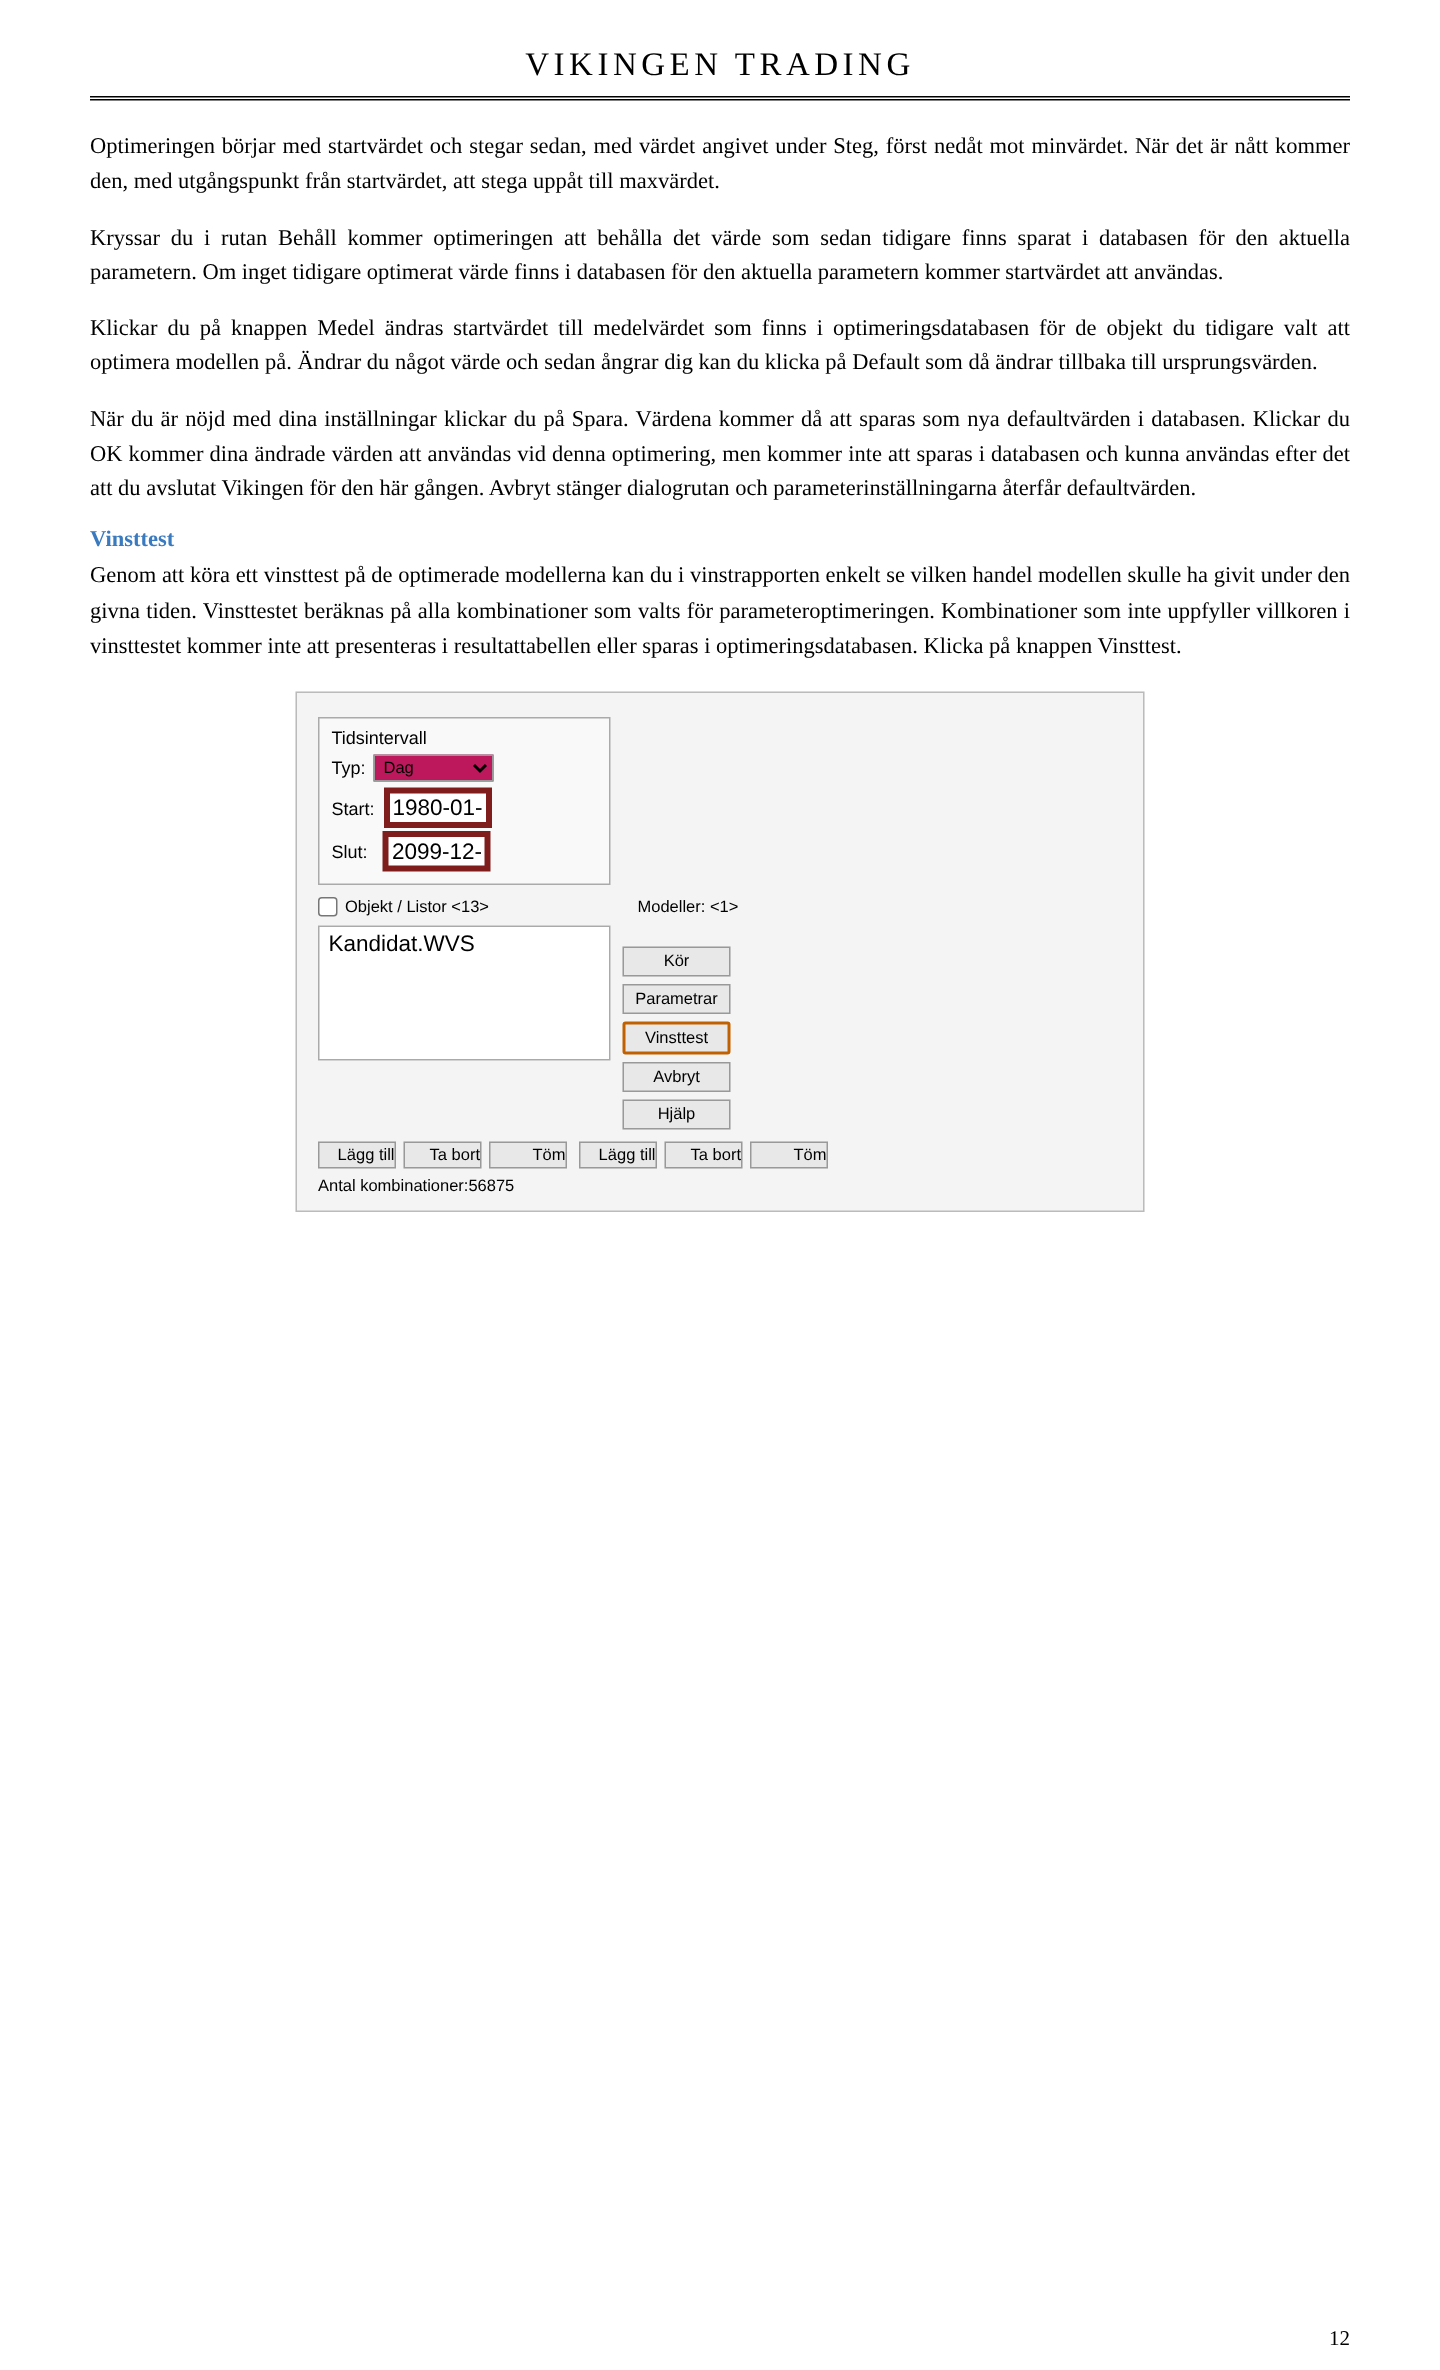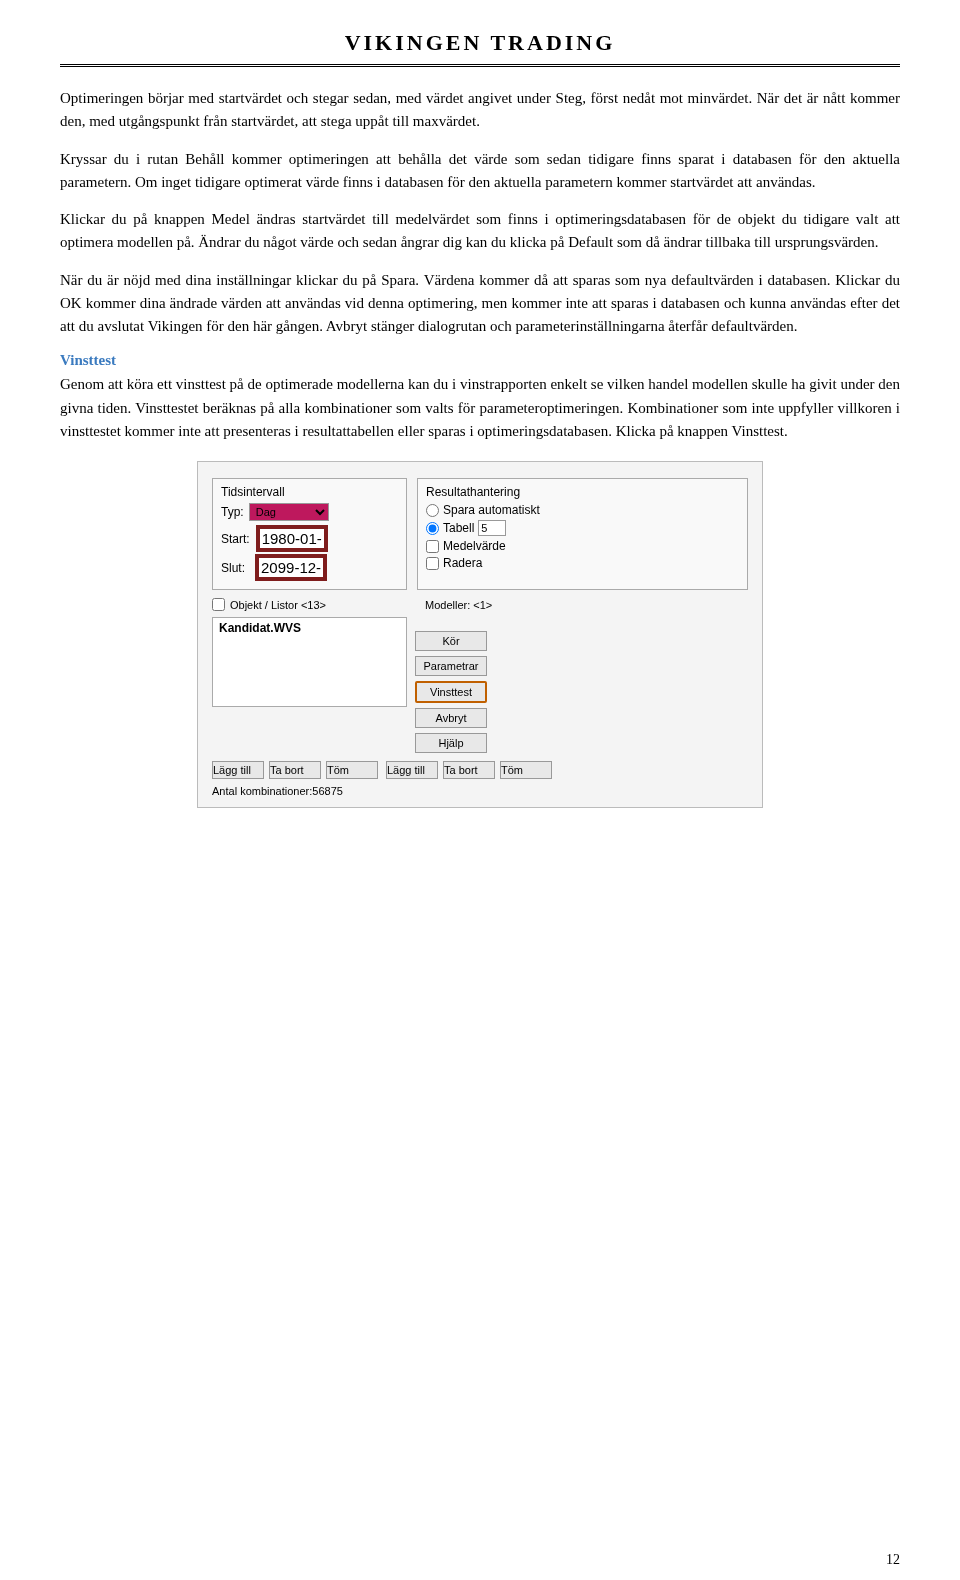--- a/index.html
+++ b/index.html
@@ -23,21 +23,21 @@
 
     .header {
       text-align: center;
       border-bottom: 3px double #000;
       padding-bottom: 8px;
       margin-bottom: 20px;
     }
 
     .header-title {
       font-size: 22px;
-      font-weight: bold;
+      font-weight: normal;
       letter-spacing: 3px;
       font-family: 'Times New Roman', Times, serif;
     }
 
     .content-text {
       line-height: 1.55;
       margin-bottom: 14px;
       text-align: justify;
     }
 
@@ -144,22 +144,21 @@
 
     .list-item-selected {
       background: #0078d4;
       color: #fff;
       padding: 1px 4px;
       font-size: 11px;
     }
 
     .list-item-normal {
       padding: 1px 4px;
-      font-size: 12px;
-      font-weight: bold;
+      font-size: 15px;
     }
 
     .side-buttons {
       display: flex;
       flex-direction: column;
       gap: 5px;
       justify-content: flex-start;
       padding-top: 14px;
     }
 
@@ -192,21 +191,21 @@
     }
 
     .bottom-bar-btn {
       padding: 2px 0;
       font-size: 11px;
       background: #e8e8e8;
       border: 1px solid #999;
       cursor: pointer;
       font-family: Arial, sans-serif;
       min-width: 52px;
-      text-align: left;
+      text-align: right;
     }
 
     .combinations-text {
       font-size: 11px;
       margin-top: 6px;
     }
 
     .page-number {
       position: absolute;
       bottom: 12px;
@@ -286,40 +285,20 @@
           <span class="dialog-label">Start:</span>
           <input class="spinner-input" type="text" value="1980-01-01" style="">
         </div>
         <div class="start-slut-row">
           <span class="dialog-label">Slut:</span>
           <input class="spinner-input" type="text" value="2099-12-31" style="margin-left: 4px;">
         </div>
       </div>
 
 
-      <div class="resultat-section">
-        <div class="dialog-section-title">Resultathantering</div>
-        <div class="radio-row">
-          <input type="radio" name="resultat" style="">
-          <span>Spara automatiskt</span>
-        </div>
-        <div class="radio-row">
-          <input type="radio" name="resultat" checked="" style="">
-          <span>Tabell</span>
-          <input class="dialog-number-input" type="text" value="5" style="">
-        </div>
-        <div class="checkbox-row">
-          <input type="checkbox" style="">
-          <span>Medelvärde</span>
-        </div>
-        <div class="checkbox-row">
-          <input type="checkbox" style="">
-          <span>Radera</span>
-        </div>
-      </div>
 
     </div>
 
     <div class="objekt-row">
       <div style="width:195px; display:flex; align-items:center; gap:5px;">
         <input type="checkbox" style="">
         <span style="font-size:11px;">Objekt / Listor &lt;13&gt;</span>
       </div>
       <div style="flex:1; font-size:11px; padding-left:8px;">
         <span>Modeller: &lt;1&gt;</span>

